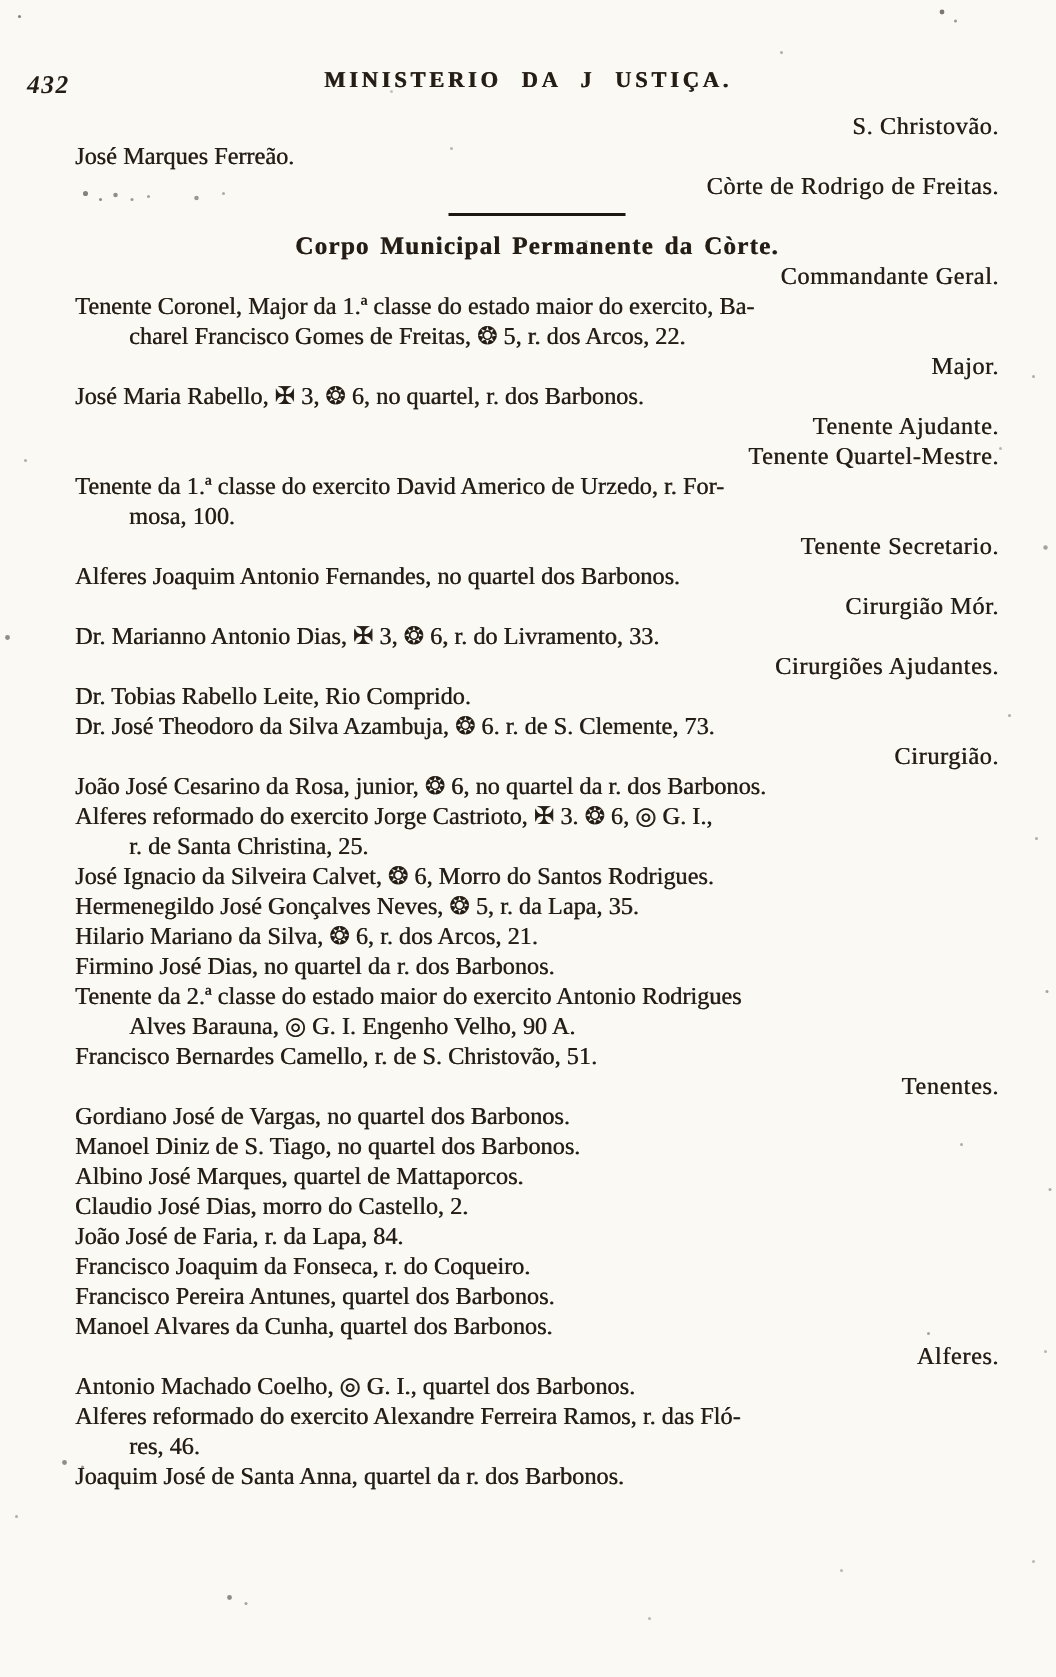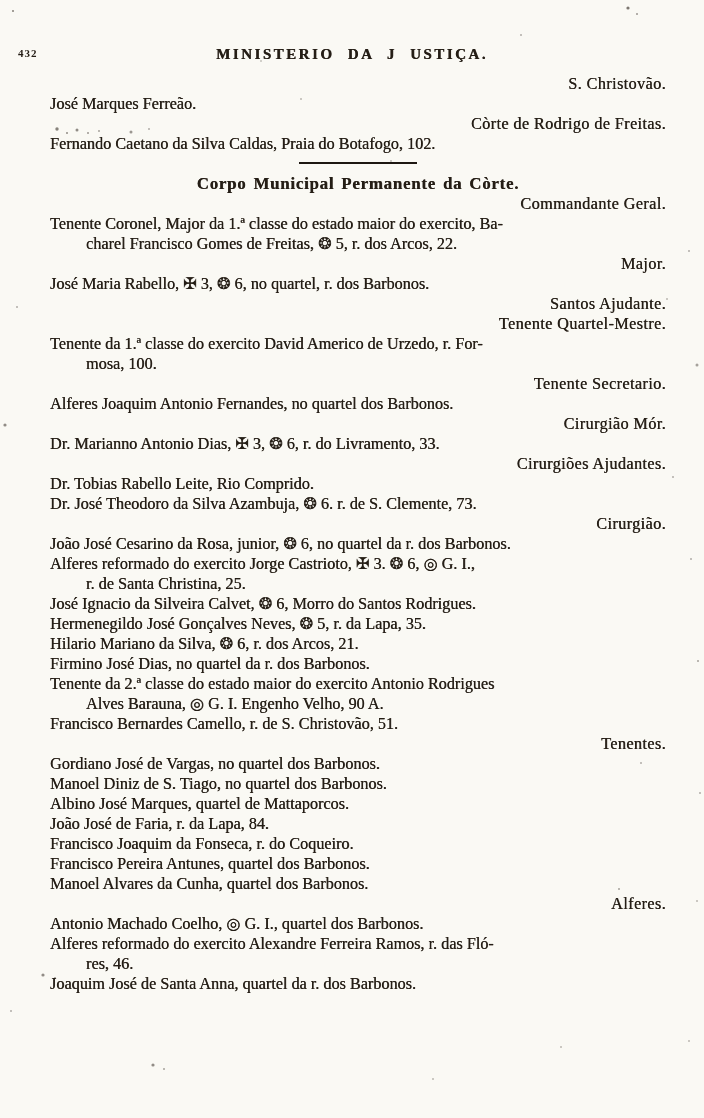--- a/index.html
+++ b/index.html
@@ -54,21 +54,21 @@
       163px 1068px 0 0 rgba(40,32,24,.4),
       432px 1078px 0 0 rgba(40,32,24,.3),
       560px 1046px 0 0 rgba(40,32,24,.3),
       688px 1040px 0 0 rgba(40,32,24,.3),
       260px 60px 0 0 rgba(40,32,24,.25),
       390px 160px 0 0 rgba(40,32,24,.3);
   }
   .header { position: absolute; top: 46px; left: 0; right: 0; height: 24px; }
   .page-number {
     position: absolute; left: 18px; top: 1px;
-    font-weight: bold; font-size: 11px; letter-spacing: 1px;
+    font-weight: bold; font-size: 17px; letter-spacing: 1px; font-style: italic;
   }
   .title {
     text-align: center;
     font-weight: bold;
     font-size: 15px;
     letter-spacing: 2.5px;
     word-spacing: 7px;
     text-shadow: 0.4px 0 0 rgba(36,29,21,.9);
   }
   .content {
@@ -112,29 +112,28 @@
 
   <div class="header">
     <span class="page-number">432</span>
     <div class="title">MINISTERIO DA J USTIÇA.</div>
   </div>
 
   <div class="content">
       <div class="line heading_center_italic">S. Christovão.</div>
       <div class="line entry">José Marques Ferreão.</div>
       <div class="line heading_center_italic">Còrte de Rodrigo de Freitas.</div>
-      <div class="line entry">Fernando Caetano da Silva Caldas, Praia do Botafogo, 102.</div>
       <div class="line rule"></div>
       <div class="line heading_center_bold">Corpo Municipal Permanente da Còrte.</div>
       <div class="line heading_center_italic">Commandante Geral.</div>
       <div class="line entry">Tenente Coronel, Major da 1.ª classe do estado maior do exercito, Ba-
 charel Francisco Gomes de Freitas, ❂ 5, r. dos Arcos, 22.</div>
       <div class="line heading_center_italic">Major.</div>
       <div class="line entry">José Maria Rabello, ✠ 3, ❂ 6, no quartel, r. dos Barbonos.</div>
-      <div class="line heading_center_italic">Santos Ajudante.</div>
+      <div class="line heading_center_italic">Tenente Ajudante.</div>
       <div class="line heading_center_italic">Tenente Quartel-Mestre.</div>
       <div class="line entry">Tenente da 1.ª classe do exercito David Americo de Urzedo, r. For-
 mosa, 100.</div>
       <div class="line heading_center_italic">Tenente Secretario.</div>
       <div class="line entry">Alferes Joaquim Antonio Fernandes, no quartel dos Barbonos.</div>
       <div class="line heading_center_italic">Cirurgião Mór.</div>
       <div class="line entry">Dr. Marianno Antonio Dias, ✠ 3, ❂ 6, r. do Livramento, 33.</div>
       <div class="line heading_center_italic">Cirurgiões Ajudantes.</div>
       <div class="line entry">Dr. Tobias Rabello Leite, Rio Comprido.</div>
       <div class="line entry">Dr. José Theodoro da Silva Azambuja, ❂ 6. r. de S. Clemente, 73.</div>
@@ -146,20 +145,21 @@
       <div class="line entry">Hermenegildo José Gonçalves Neves, ❂ 5, r. da Lapa, 35.</div>
       <div class="line entry">Hilario Mariano da Silva, ❂ 6, r. dos Arcos, 21.</div>
       <div class="line entry">Firmino José Dias, no quartel da r. dos Barbonos.</div>
       <div class="line entry">Tenente da 2.ª classe do estado maior do exercito Antonio Rodrigues
 Alves Barauna, ◎ G. I. Engenho Velho, 90 A.</div>
       <div class="line entry">Francisco Bernardes Camello, r. de S. Christovão, 51.</div>
       <div class="line heading_center_italic">Tenentes.</div>
       <div class="line entry">Gordiano José de Vargas, no quartel dos Barbonos.</div>
       <div class="line entry">Manoel Diniz de S. Tiago, no quartel dos Barbonos.</div>
       <div class="line entry">Albino José Marques, quartel de Mattaporcos.</div>
+      <div class="line entry">Claudio José Dias, morro do Castello, 2.</div>
       <div class="line entry">João José de Faria, r. da Lapa, 84.</div>
       <div class="line entry">Francisco Joaquim da Fonseca, r. do Coqueiro.</div>
       <div class="line entry">Francisco Pereira Antunes, quartel dos Barbonos.</div>
       <div class="line entry">Manoel Alvares da Cunha, quartel dos Barbonos.</div>
       <div class="line heading_center_italic">Alferes.</div>
       <div class="line entry">Antonio Machado Coelho, ◎ G. I., quartel dos Barbonos.</div>
       <div class="line entry">Alferes reformado do exercito Alexandre Ferreira Ramos, r. das Fló-
 res, 46.</div>
       <div class="line entry">Joaquim José de Santa Anna, quartel da r. dos Barbonos.</div>
     </div>

